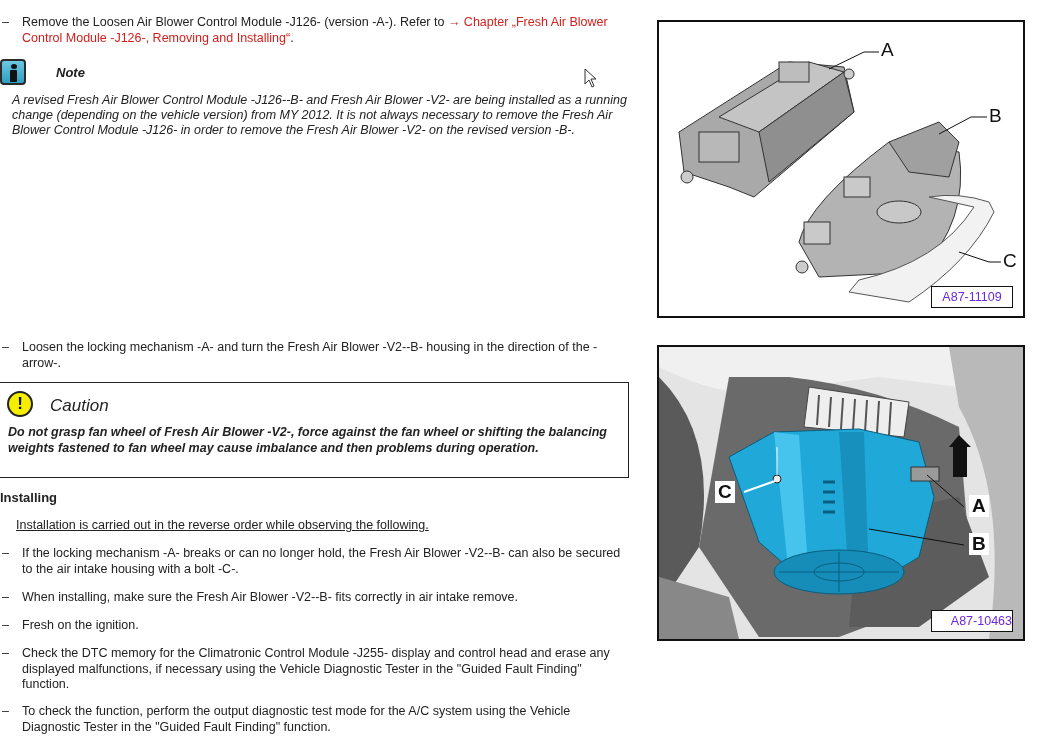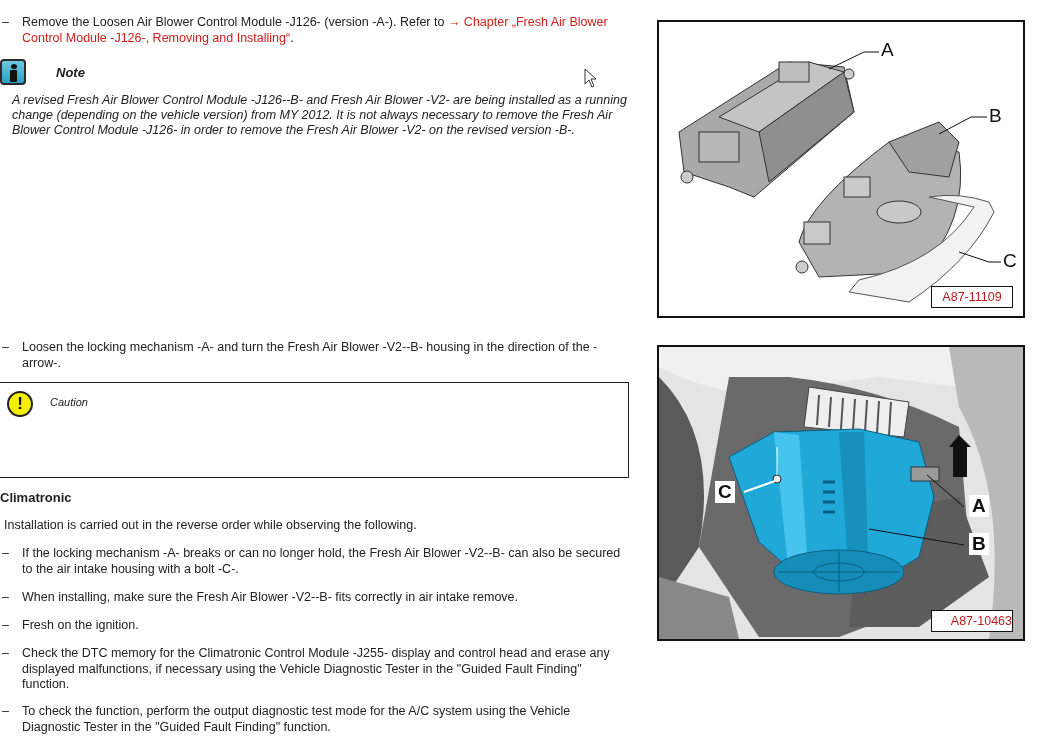--- a/index.html
+++ b/index.html
@@ -26,33 +26,33 @@
   }
   .caution-box {
     position: absolute; left: 0; top: 382px; width: 629px; height: 96px;
     border: 1px solid #222; border-left: none; box-sizing: border-box;
   }
   .caution-icon {
     position: absolute; left: 7px; top: 8px; width: 26px; height: 26px;
     border-radius: 50%; background: #f5ee00; border: 2px solid #222; box-sizing: border-box;
     text-align: center; font-weight: bold; font-size: 17px; line-height: 22px; color: #111;
   }
-  .caution-title { position: absolute; left: 50px; top: 13px; font-style: italic; font-size: 11px; }
+  .caution-title { position: absolute; left: 50px; top: 13px; font-style: italic; font-size: 17px; }
   .caution-text {
     position: absolute; left: 8px; top: 42px; width: 600px;
     font-style: italic; font-weight: bold; line-height: 15.5px; font-size: 12.5px;
   }
   .section-title { position: absolute; left: 0; top: 490px; font-weight: bold; font-size: 13px; }
-  .para { position: absolute; left: 4px; top: 518px; }
+  .para { position: absolute; left: 16px; top: 518px; text-decoration: underline; }
   .figure {
     position: absolute; border: 2px solid #111; box-sizing: border-box; overflow: hidden;
   }
   .fig-label {
     position: absolute; border: 1px solid #111; background: #fff;
-    font-size: 12.5px; text-align: center; line-height: 20px; color: #b91c1c;
+    font-size: 12.5px; text-align: center; line-height: 20px; color: #6d28d9;
   }
   .callout { position: absolute; font-size: 19px; font-weight: bold; color: #111; }
   .callout.light { font-weight: normal; }
   .cursor { position: absolute; left: 584px; top: 68px; }
 </style>
 </head>
 <body>
 
 <div class="step" style="top:15px; width:630px;">
   <span class="dash">–</span>
@@ -75,23 +75,24 @@
 </svg>
 
 <div class="step" style="top:340px; width:632px;">
   <span class="dash">–</span>
   <span class="txt">Loosen the locking mechanism -A- and turn the Fresh Air Blower -V2--B- housing in the direction of the -arrow-.</span>
 </div>
 
 <div class="caution-box">
   <div class="caution-icon">!</div>
   <div class="caution-title">Caution</div>
+  <div class="caution-text"><span>Do not grasp fan wheel of Fresh Air Blower </span><span style="font-weight:900">-V2-</span><span>, force against the fan wheel or shifting the balancing weights fastened to fan wheel may cause imbalance and then problems during operation.</span></div>
 </div>
 
-<div class="section-title">Climatronic</div>
+<div class="section-title">Installing</div>
 <div class="para">Installation is carried out in the reverse order while observing the following.</div>
 
 <div class="step" style="top:546px; width:625px;">
   <span class="dash">–</span>
   <span class="txt">If the locking mechanism -A- breaks or can no longer hold, the Fresh Air Blower -V2--B- can also be secured to the air intake housing with a bolt -C-.</span>
 </div>
 <div class="step" style="top:590px;">
   <span class="dash">–</span>
   <span class="txt">When installing, make sure the Fresh Air Blower -V2--B- fits correctly in air intake remove.</span>
 </div>

